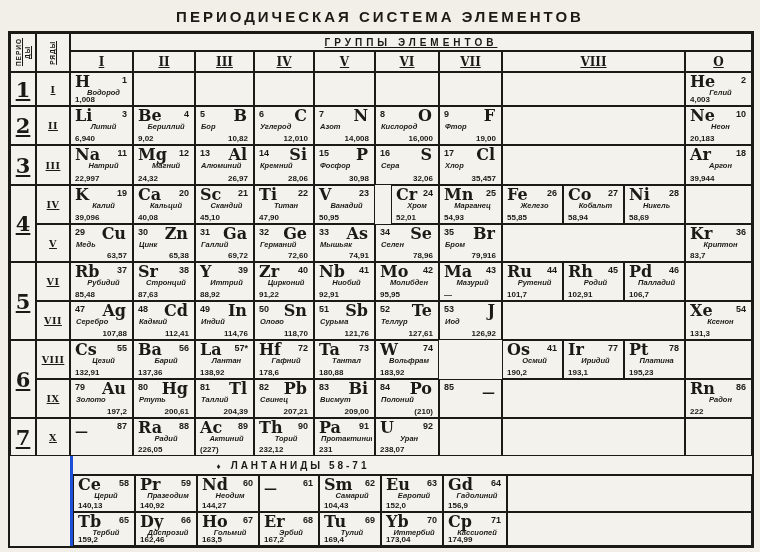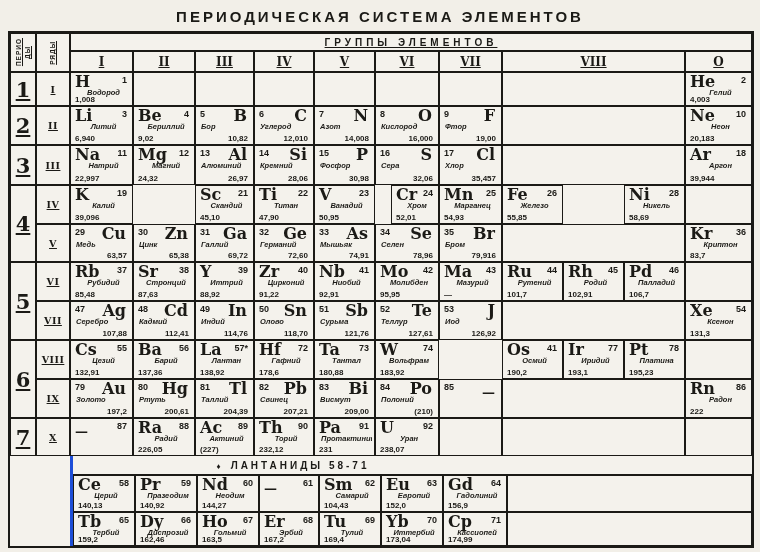--- a/index.html
+++ b/index.html
@@ -216,20 +216,26 @@
         <span class="ms">39,944</span>
       </div>
       <div class="c pnum" style="grid-area: 6 / 1 / span 2 / span 1;">4</div>
       <div class="c rnum" style="grid-area: 6 / 2 / span 1 / span 1;">IV</div>
       <div class="c el sl" style="grid-area: 6 / 3 / span 1 / span 1;">
         <span class="sym">K</span>
         <span class="num">19</span>
         <span class="nm">Калий</span>
         <span class="ms">39,096</span>
       </div>
+      <div class="c el sl" style="grid-area: 6 / 4 / span 1 / span 1;">
+        <span class="sym">Ca</span>
+        <span class="num">20</span>
+        <span class="nm">Кальций</span>
+        <span class="ms">40,08</span>
+      </div>
       <div class="c el sl" style="grid-area: 6 / 5 / span 1 / span 1;">
         <span class="sym">Sc</span>
         <span class="num">21</span>
         <span class="nm">Скандий</span>
         <span class="ms">45,10</span>
       </div>
       <div class="c el sl" style="grid-area: 6 / 6 / span 1 / span 1;">
         <span class="sym">Ti</span>
         <span class="num">22</span>
         <span class="nm">Титан</span>
@@ -251,20 +257,26 @@
         <span class="sym">Mn</span>
         <span class="num">25</span>
         <span class="nm">Марганец</span>
         <span class="ms">54,93</span>
       </div>
       <div class="c el sl" style="grid-area: 6 / 10 / span 1 / span 1; padding-left: 47px;">
         <span class="sym">Fe</span>
         <span class="num">26</span>
         <span class="nm">Железо</span>
         <span class="ms">55,85</span>
+      </div>
+      <div class="c el sl" style="grid-area: 6 / 11 / span 1 / span 1;">
+        <span class="sym">Co</span>
+        <span class="num">27</span>
+        <span class="nm">Кобальт</span>
+        <span class="ms">58,94</span>
       </div>
       <div class="c el sl" style="grid-area: 6 / 12 / span 1 / span 1;">
         <span class="sym">Ni</span>
         <span class="num">28</span>
         <span class="nm">Никель</span>
         <span class="ms">58,69</span>
       </div>
       <div class="c el" style="grid-area: 6 / 13 / span 1 / span 1;"></div>
       <div class="c rnum" style="grid-area: 7 / 2 / span 1 / span 1;">V</div>
       <div class="c el nl" style="grid-area: 7 / 3 / span 1 / span 1;">

